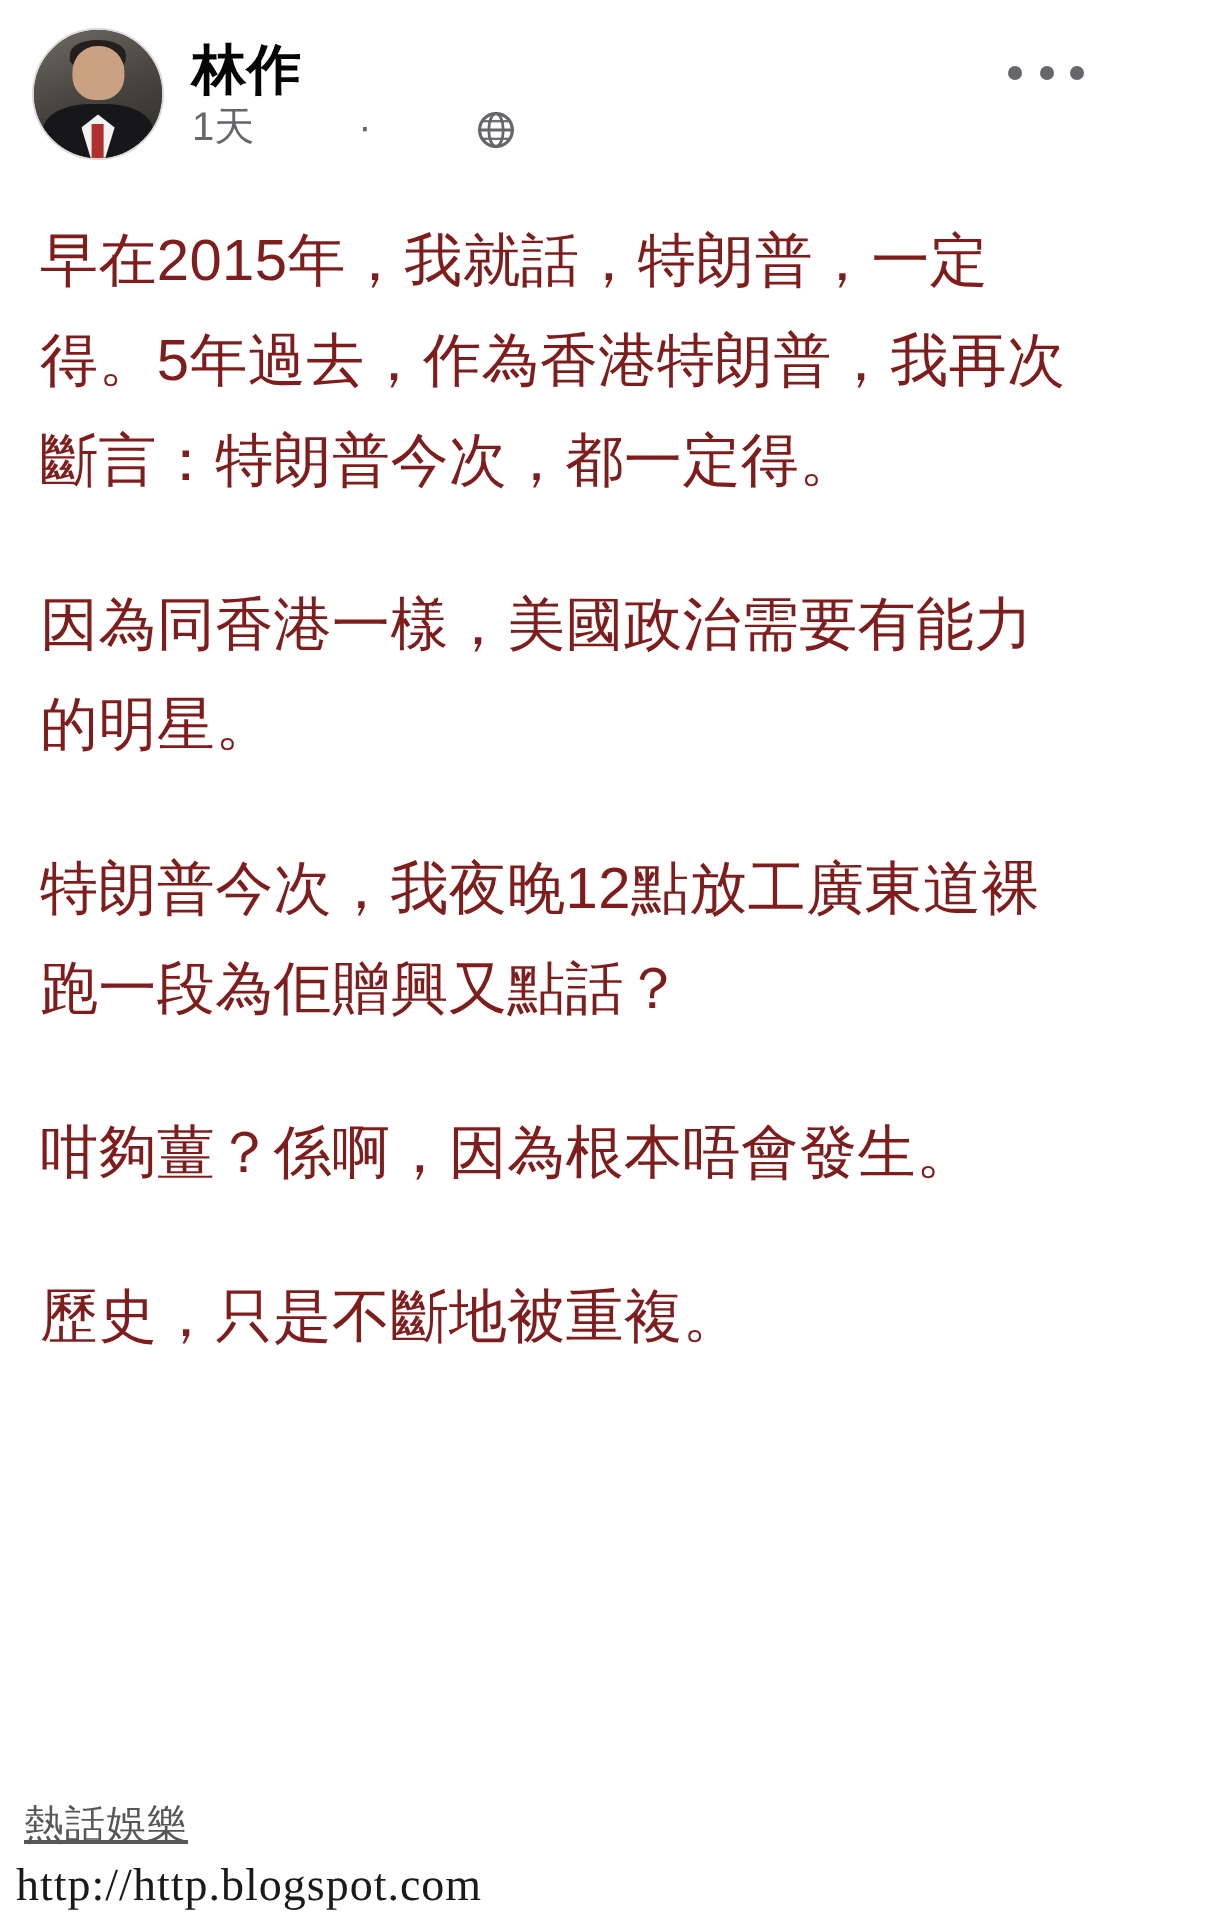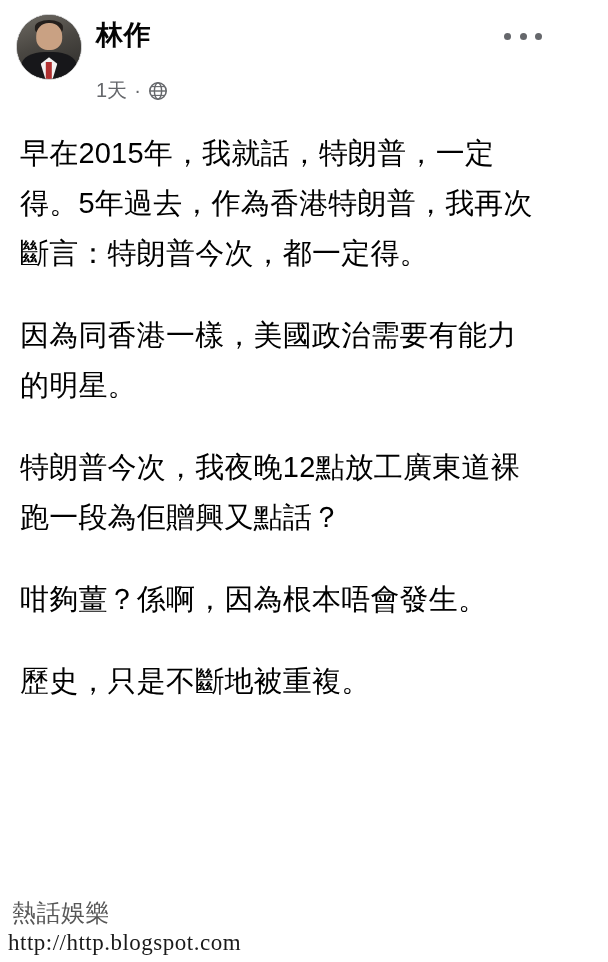--- a/index.html
+++ b/index.html
@@ -112,24 +112,25 @@
     font-size: 27px;
     font-weight: bold;
     line-height: 34px;
     color: #050505;
     letter-spacing: 0.5px;
   }
 
   .meta-row {
     display: flex;
     align-items: center;
-    margin-top: 26px;
+    margin-top: 0;
     color: #65676b;
     font-size: 20px;
     line-height: 24px;
+    gap: 45px;
   }
   .meta-time { color: #65676b; }
   .meta-dot {
     margin: 0 7px;
     color: #65676b;
     font-size: 20px;
   }
   .globe-icon {
     display: inline-block;
     width: 20px;
@@ -157,21 +158,21 @@
   }
 
   
   .post-body {
     padding: 26px 20px 0 20px;
     box-sizing: border-box;
   }
   .para {
     font-size: 29px;
     line-height: 50px;
-    color: #000000;
+    color: #7f1d1d;
     margin: 0 0 32px 0;
     letter-spacing: 0.2px;
     word-break: break-word;
   }
   .para:last-child { margin-bottom: 0; }
 
   
   .watermark {
     position: absolute;
     left: 8px;
@@ -179,24 +180,25 @@
     font-family: "Liberation Serif", "DejaVu Serif", serif;
     font-size: 23px;
     color: #1a1a1a;
     line-height: 26px;
     letter-spacing: 0.5px;
   }
   .watermark .wm-cn {
     position: absolute;
     left: 4px;
     bottom: 30px;
-    font-size: 24px;
+    font-size: 20px;
     color: #3a3a3a;
     opacity: 0.85;
     white-space: nowrap;
+    text-decoration: underline;
   }
 </style>
 </head>
 <body>
 
 <div class="post">
 
   <div class="post-header">
 
     <div class="avatar">

